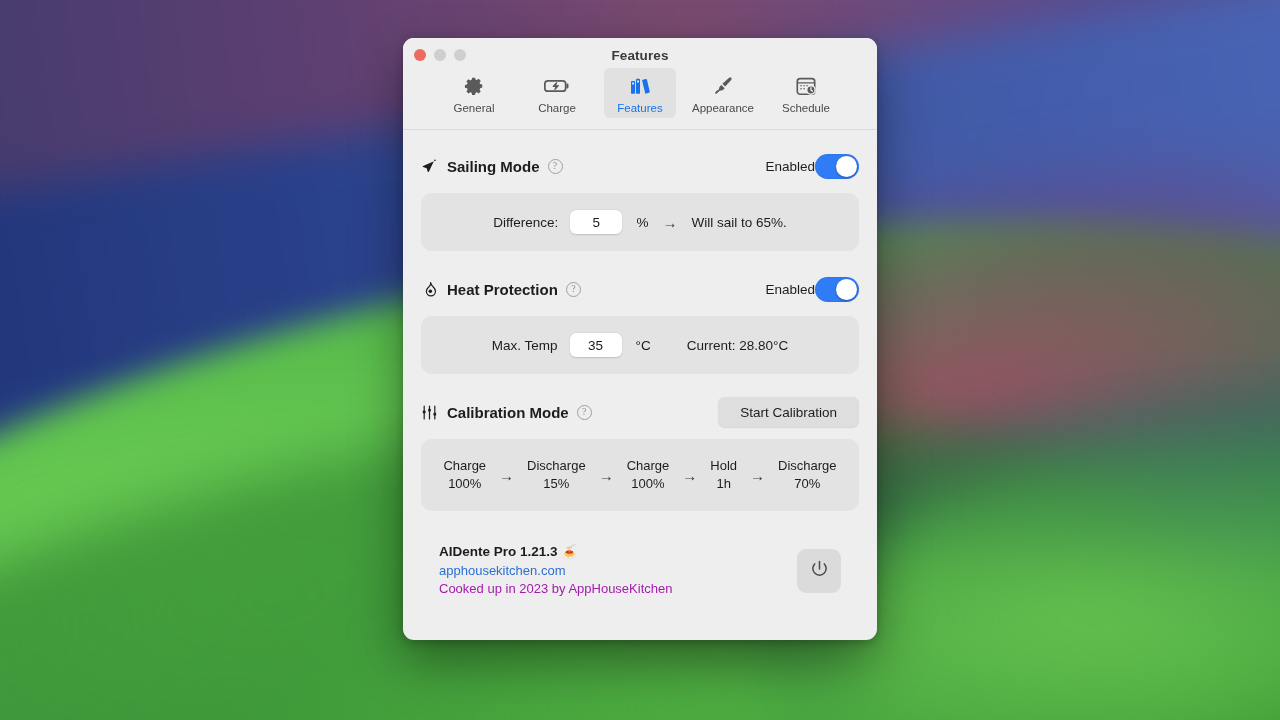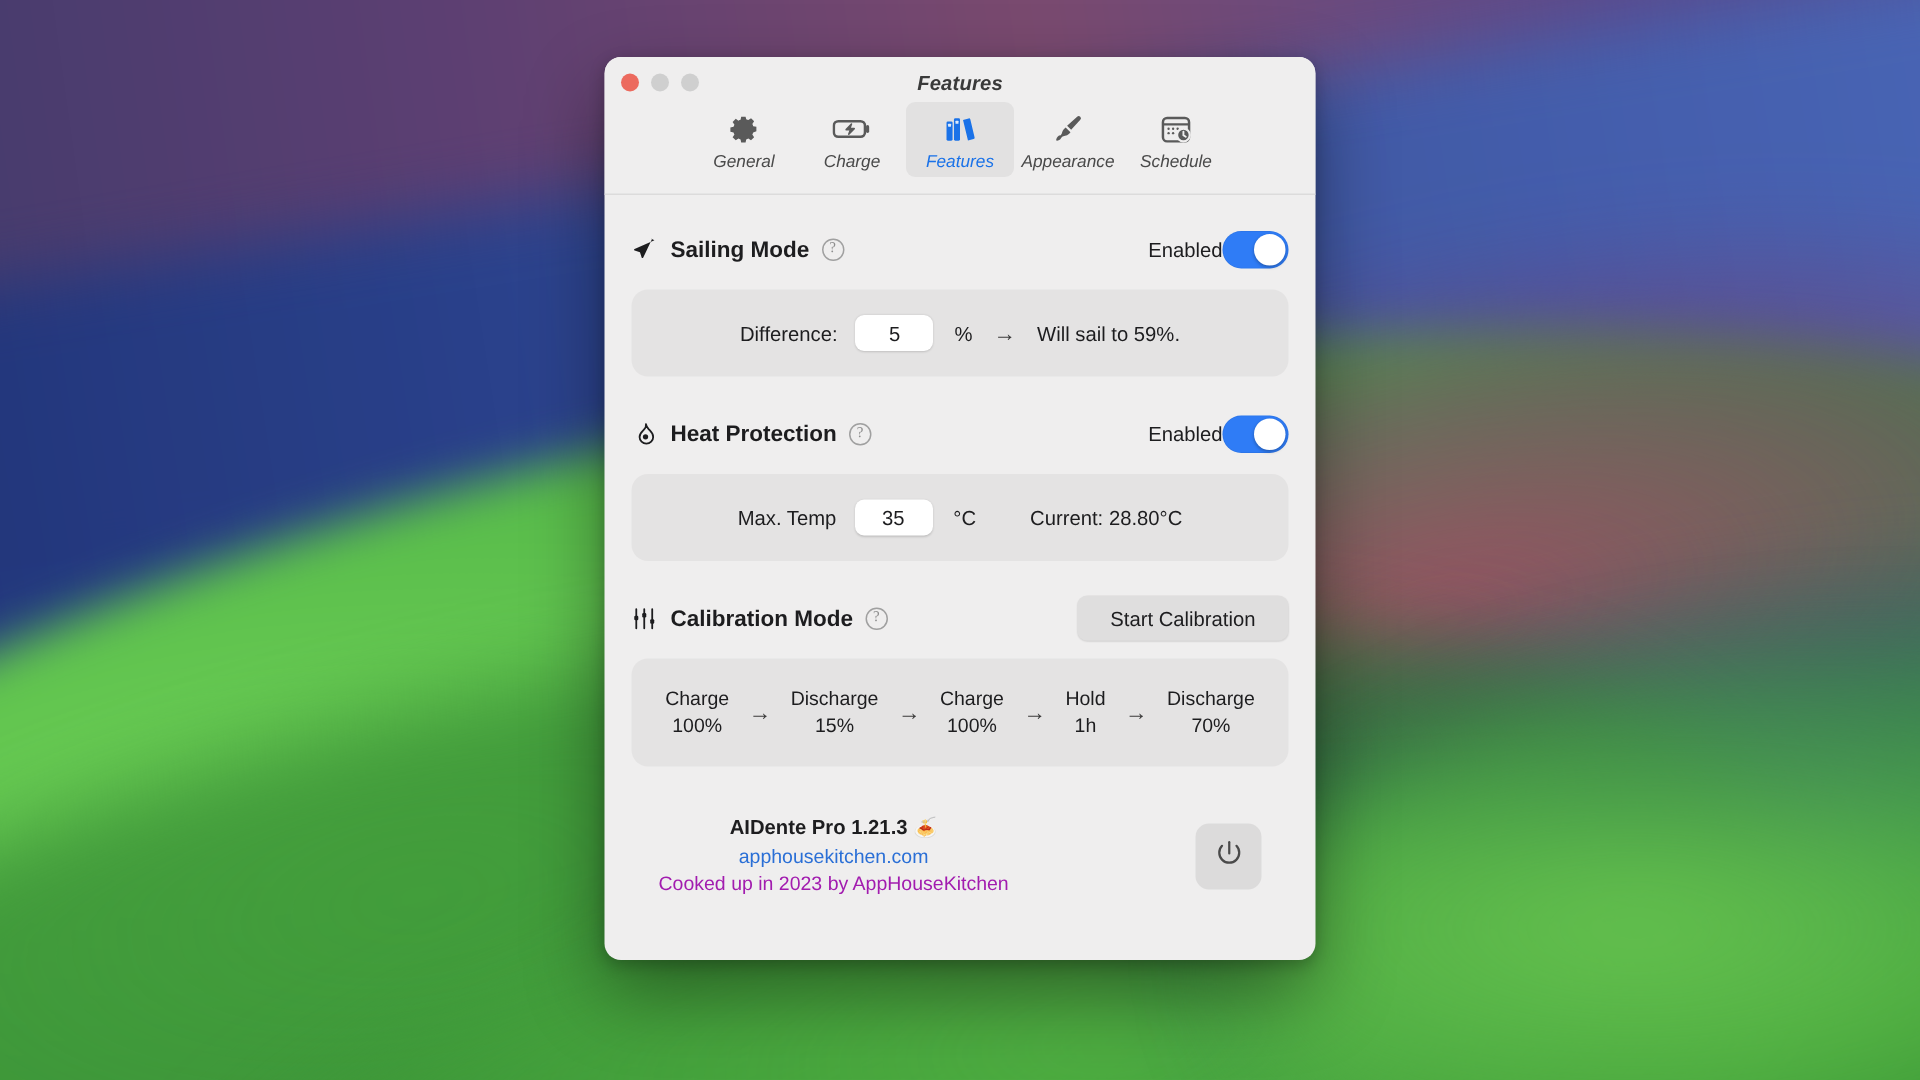--- a/index.html
+++ b/index.html
@@ -93,21 +93,20 @@
     display: flex;
     flex-direction: column;
   }
 
   
   .titlebar {
     position: relative;
     height: 92px;
     background: #efeeee;
     flex: 0 0 auto;
-    font-style: italic;
   }
   .lights {
     position: absolute;
     left: 11px; top: 11px;
     display: flex; gap: 8px;
   }
   .light { width: 12px; height: 12px; border-radius: 50%; }
   .light.red    { background: #ec6a5e; }
   .light.yellow { background: #cfcfcf; }
   .light.green  { background: #cfcfcf; }
@@ -121,21 +120,21 @@
     color: #3a3a3a;
     letter-spacing: .1px;
   }
 
   
   .toolbar {
     position: absolute;
     left: 0; right: 0; top: 30px;
     display: flex;
     justify-content: center;
-    gap: 0;
+    gap: 11px;
   }
   .tab {
     width: 72px;
     padding: 5px 2px 4px;
     border-radius: 6px;
     display: flex;
     flex-direction: column;
     align-items: center;
     gap: 3px;
     cursor: default;
@@ -282,21 +281,21 @@
   }
   .step .s2 { display: block; }
   .step-arrow { font-size: 15px; color: #3a3a3a; }
 
   
   .footer {
     padding: 8px 18px 16px;
     display: flex;
     align-items: flex-start;
   }
-  .about { line-height: 18.5px; text-align: center; }
+  .about { line-height: 18.5px; }
   .about .l1 {
     font-size: 13.5px;
     font-weight: bold;
     color: #1d1d1f;
   }
   .about .l2 {
     font-size: 13px;
     color: #2a6fd6;
     cursor: default;
   }
@@ -427,21 +426,21 @@
               <span class="knob"></span>
             </span>
         </span>
       </div>
 
       <div class="panel row1">
         <span class="field-label" style="margin-right:12px">Difference:</span>
         <input class="num-input" value="5" style="">
         <span class="unit" style="margin-left:14px">%</span>
         <span class="arrow-glyph" style="margin-left:14px">→</span>
-        <span class="trail-text" style="margin-left:14px">Will sail to 59%.</span>
+        <span class="trail-text" style="margin-left:14px">Will sail to 65%.</span>
       </div>
 
       <div class="section-head">
         <span class="sec-icon">
           <svg width="17" height="17" viewBox="0 0 24 24" fill="none" stroke="currentColor" stroke-width="1.7">
             <path d="M13.6 2.4c.6 2.6-.6 4.0-2.1 5.5-1.8 1.8-3.9 3.4-3.9 6.6a6.4 6.4 0 0 0 12.8 0c0-3.6-2.4-5.3-4.3-7.4-1.3-1.4-2.2-2.9-2.5-4.7z" stroke-linejoin="round"></path>
             <circle cx="13.2" cy="14.4" r="2.5" fill="currentColor" stroke="none"></circle>
           </svg>
         </span>
         <span class="sec-title">Heat Protection</span>

